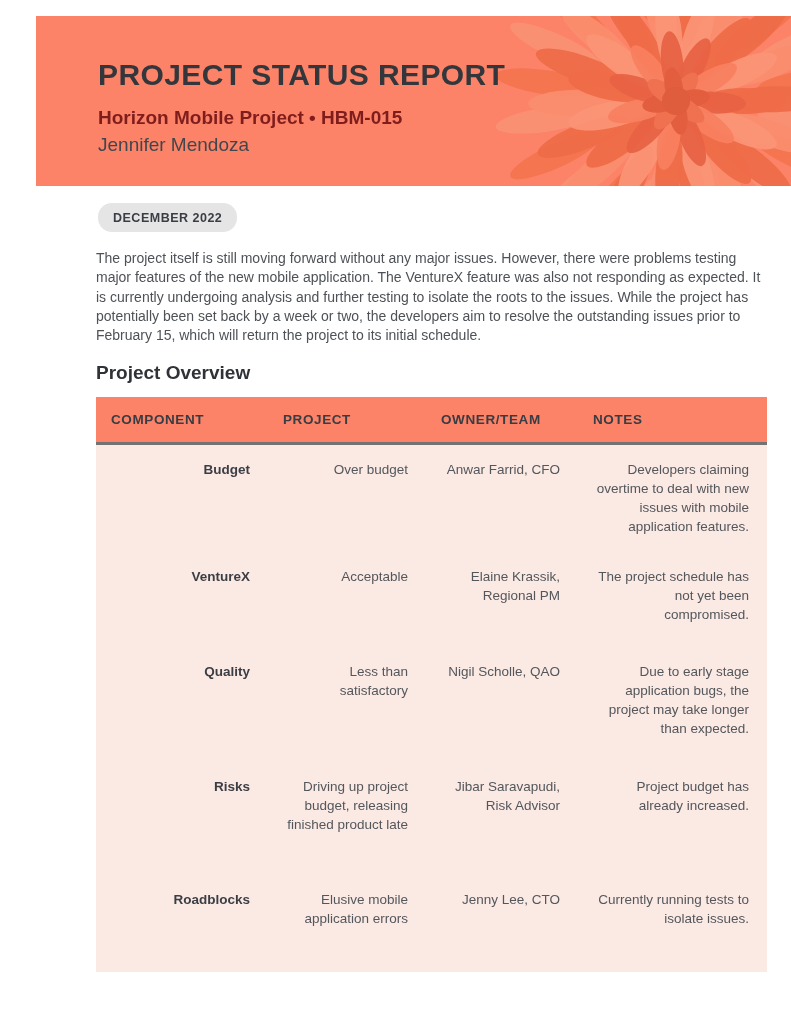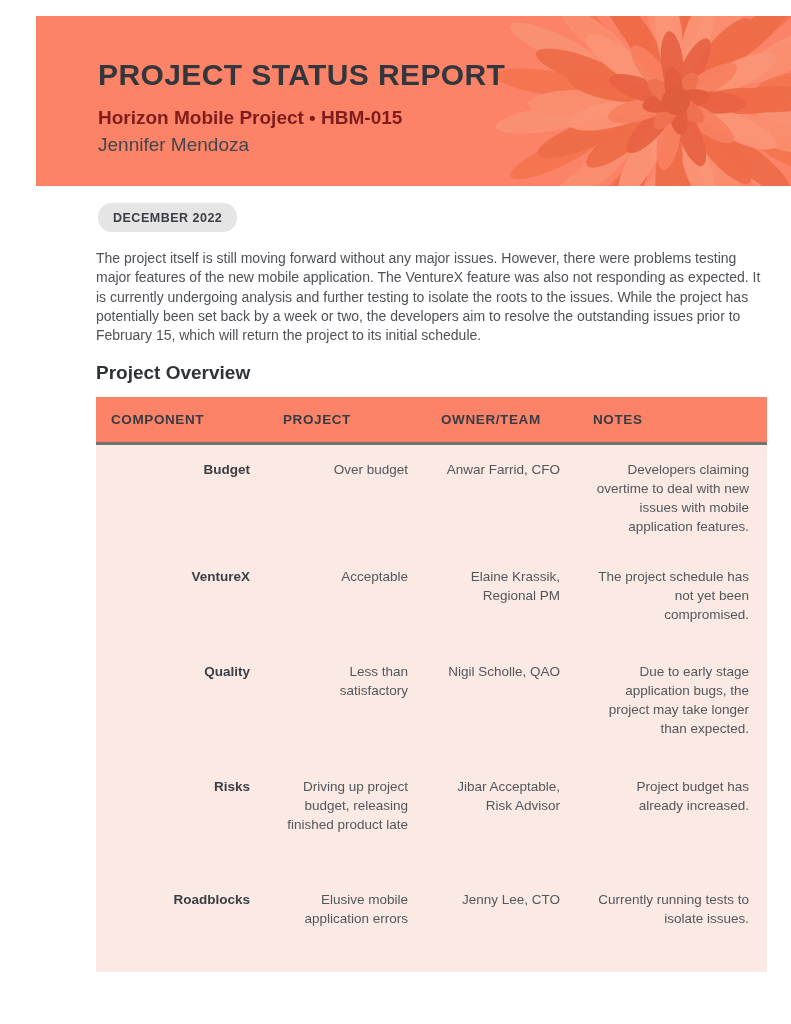--- a/index.html
+++ b/index.html
@@ -219,21 +219,21 @@
       </tr>
       <tr class="r2">
         <td class="comp">Quality</td>
         <td>Less than satisfactory</td>
         <td>Nigil Scholle, QAO</td>
         <td>Due to early stage application bugs, the project may take longer than expected.</td>
       </tr>
       <tr class="r4">
         <td class="comp">Risks</td>
         <td>Driving up project budget, releasing finished product late</td>
-        <td>Jibar Acceptable, Risk Advisor</td>
+        <td>Jibar Saravapudi, Risk Advisor</td>
         <td>Project budget has already increased.</td>
       </tr>
       <tr class="r5">
         <td class="comp">Roadblocks</td>
         <td>Elusive mobile application errors</td>
         <td>Jenny Lee, CTO</td>
         <td>Currently running tests to isolate issues.</td>
       </tr>
     </tbody>
   </table>

